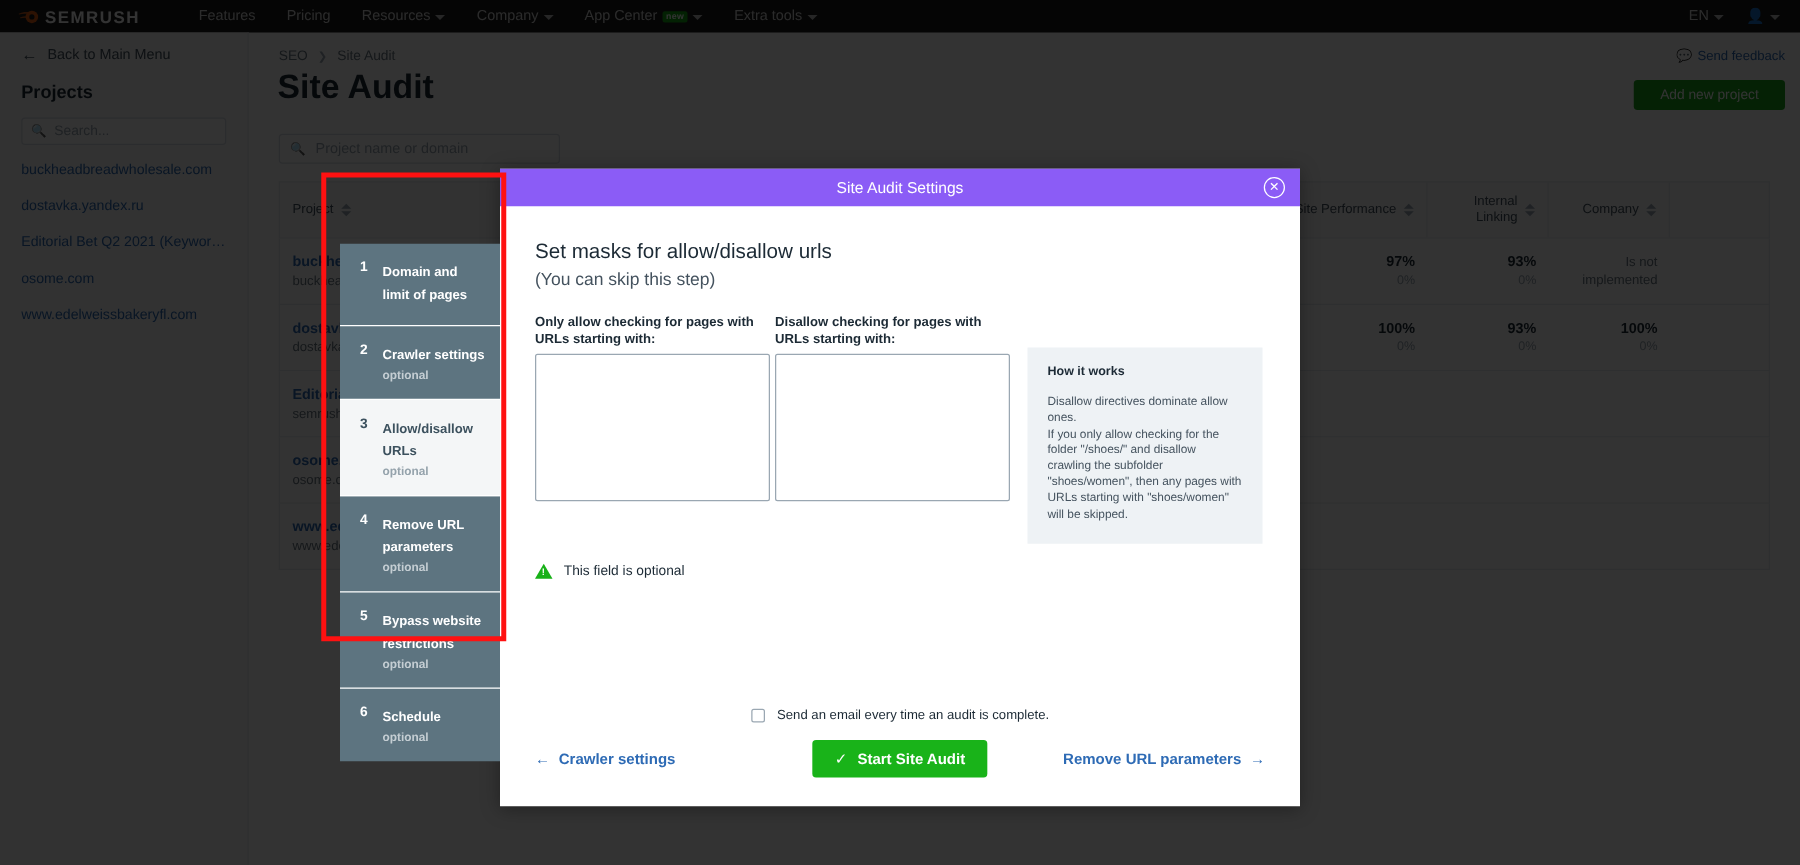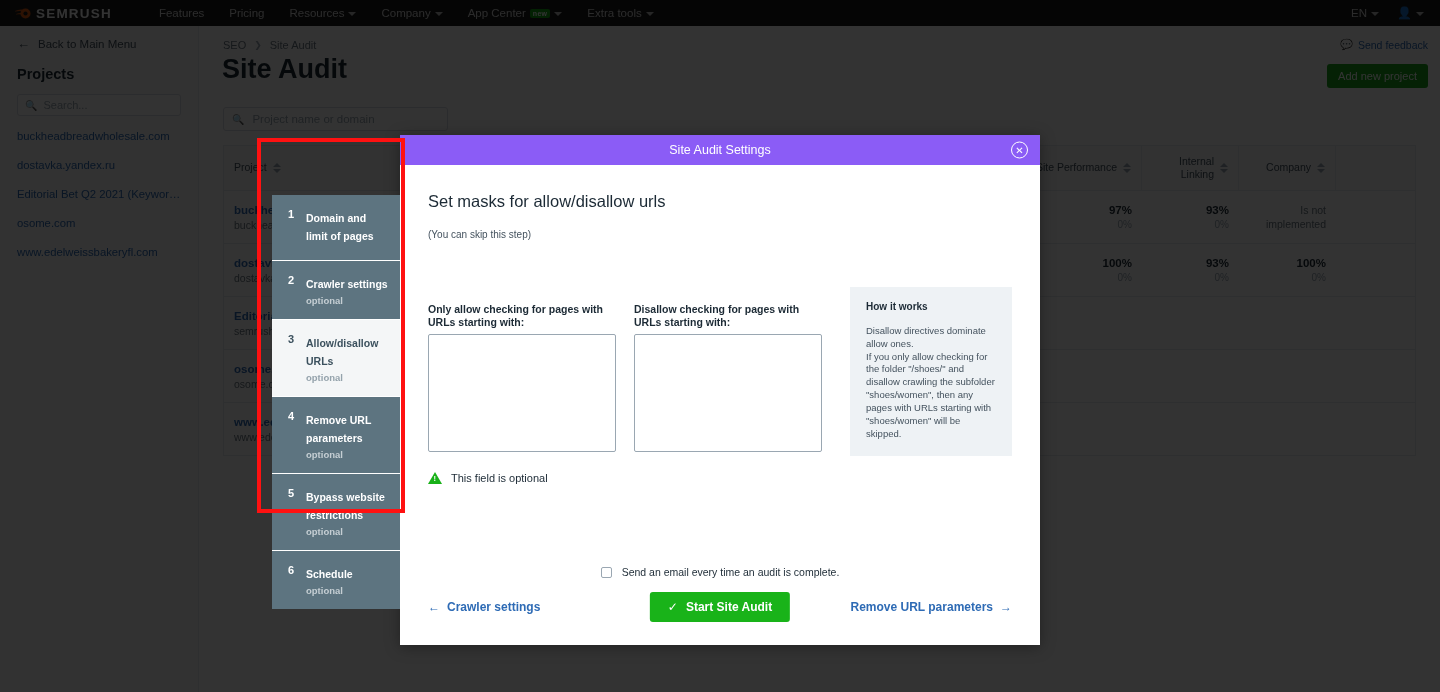--- a/index.html
+++ b/index.html
@@ -89,21 +89,21 @@
   .crumbs .sep { color: #9aa7b2; font-size: 9px; }
   .crumb-link { cursor: pointer; }
   .page-title { position: absolute; top: 28px; left: 23px; font-size: 27px; font-weight: 700; color: #1c2a35; }
   .feedback {
     position: absolute; top: 12px; right: 12px; color: #2e6bb5; font-size: 10.5px;
     display: flex; align-items: center; gap: 4px; cursor: pointer;
   }
   .add-project-btn {
     position: absolute; top: 38px; right: 12px;
     background: #19a519; color: #ffffff; font-size: 11px; font-weight: 400;
-    padding: 6px 11px; border-radius: 3px; cursor: pointer;
+    padding: 6px 21px; border-radius: 3px; cursor: pointer;
   }
   .main-search {
     position: absolute; top: 81px; left: 24px; width: 225px; height: 24px;
     background: #ffffff; border: 1px solid #d7dde3; border-radius: 3px;
     display: flex; align-items: center; padding: 0 8px; gap: 8px;
   }
   .main-search .mag { color: #596b7c; font-size: 10px; }
   .main-search .ph { color: #9aa7b2; font-size: 11.5px; }
 
   
@@ -177,22 +177,22 @@
   .step:last-child { border-bottom: none; }
   .step .num { color: #ffffff; font-size: 11px; font-weight: 700; min-width: 8px; }
   .step .nm { color: #ffffff; font-size: 10.5px; font-weight: 700; line-height: 1.2; }
   .step .opt { color: #c5ced3; font-size: 9.5px; margin-top: 3px; font-weight: 700; }
   .step.active { background: #f4f6f7; }
   .step.active .num, .step.active .nm { color: #3c515e; }
   .step.active .opt { color: #95a3ac; }
 
   .content { padding: 27px 28px 0 28px; }
   .h-main { font-size: 16.5px; color: #1c2a35; font-weight: 400; }
-  .h-sub { font-size: 10px; color: #44525e; margin-top: 18px; }
-  .cols { display: flex; gap: 18px; margin-top: 21px; align-items: flex-end; }
+  .h-sub { font-size: 14px; color: #44525e; margin-top: 4px; }
+  .cols { display: flex; gap: 4px; margin-top: 21px; }
   .col-field { width: 188px; }
   .col-field .lab { font-size: 10.5px; font-weight: 700; color: #1c2a35; line-height: 1.25; min-height: 26px; }
   .col-field textarea {
     margin-top: 5px; width: 188px; height: 118px;
     border: 1px solid #9aa7b2; border-radius: 2px; resize: none;
     font-family: "Liberation Sans", sans-serif; font-size: 11px; padding: 5px; outline: none;
   }
   .howbox {
     width: 188px; margin-left: 10px; margin-top: 26px;
     background: #eef2f5; padding: 14px 16px 16px 16px; min-height: 125px;

